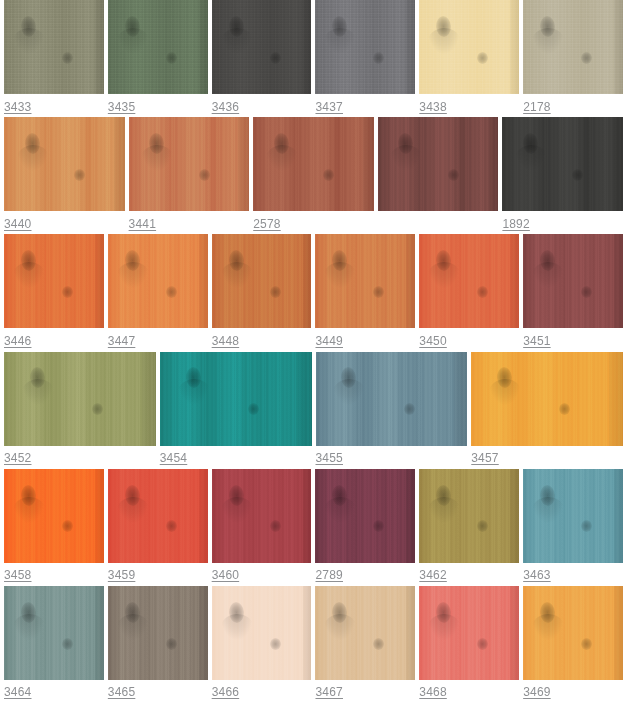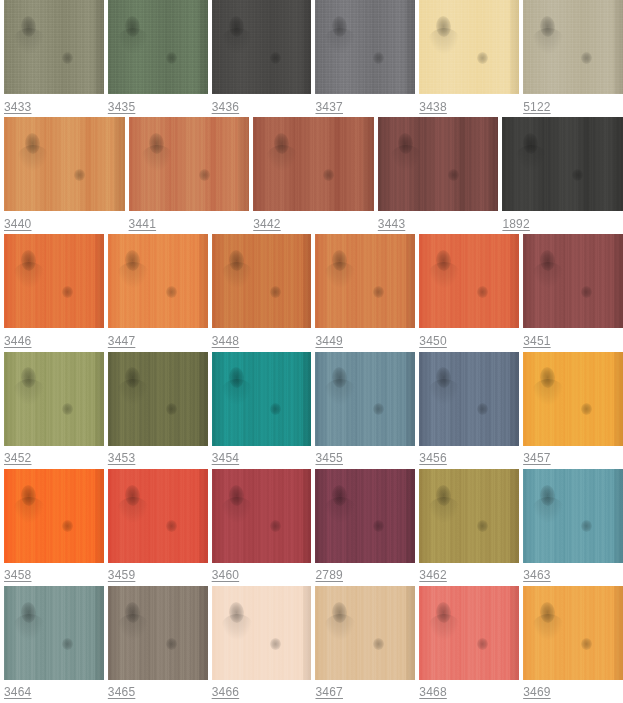--- a/index.html
+++ b/index.html
@@ -173,21 +173,21 @@
         </div>
       </div>
       <div class="cell">
         <div class="swatch" style="background: rgb(187, 180, 156);">
           <div class="grain"></div>
           <div class="knot-a"></div>
           <div class="knot-b"></div>
           <div class="edgeband"></div>
         </div>
         <div class="label-wrap">
-          <a class="swatch-label">5122</a>
+          <a class="swatch-label">2178</a>
         </div>
       </div>
     </div>
     <div class="row">
       <div class="cell">
         <div class="swatch" style="background: rgb(215, 146, 89);">
           <div class="grain"></div>
           <div class="knot-a"></div>
           <div class="knot-b"></div>
           <div class="edgeband"></div>
@@ -208,33 +208,30 @@
         </div>
       </div>
       <div class="cell">
         <div class="swatch" style="background: rgb(168, 96, 75);">
           <div class="grain"></div>
           <div class="knot-a"></div>
           <div class="knot-b"></div>
           <div class="edgeband"></div>
         </div>
         <div class="label-wrap">
-          <a class="swatch-label">3442</a>
+          <a class="swatch-label">2578</a>
         </div>
       </div>
       <div class="cell">
         <div class="swatch" style="background: rgb(123, 74, 70);">
           <div class="grain"></div>
           <div class="knot-a"></div>
           <div class="knot-b"></div>
           <div class="edgeband"></div>
         </div>
-        <div class="label-wrap">
-          <a class="swatch-label">3443</a>
-        </div>
       </div>
       <div class="cell">
         <div class="swatch" style="background: rgb(62, 62, 60);">
           <div class="grain"></div>
           <div class="knot-a"></div>
           <div class="knot-b"></div>
           <div class="edgeband"></div>
         </div>
         <div class="label-wrap">
           <a class="swatch-label">1892</a>
@@ -315,61 +312,39 @@
           <div class="grain"></div>
           <div class="knot-a"></div>
           <div class="knot-b"></div>
           <div class="edgeband"></div>
         </div>
         <div class="label-wrap">
           <a class="swatch-label">3452</a>
         </div>
       </div>
       <div class="cell">
-        <div class="swatch" style="background: rgb(110, 112, 72);">
-          <div class="grain"></div>
-          <div class="knot-a"></div>
-          <div class="knot-b"></div>
-          <div class="edgeband"></div>
-        </div>
-        <div class="label-wrap">
-          <a class="swatch-label">3453</a>
-        </div>
-      </div>
-      <div class="cell">
         <div class="swatch" style="background: rgb(30, 143, 138);">
           <div class="grain"></div>
           <div class="knot-a"></div>
           <div class="knot-b"></div>
           <div class="edgeband"></div>
         </div>
         <div class="label-wrap">
           <a class="swatch-label">3454</a>
         </div>
       </div>
       <div class="cell">
         <div class="swatch" style="background: rgb(110, 142, 155);">
           <div class="grain"></div>
           <div class="knot-a"></div>
           <div class="knot-b"></div>
           <div class="edgeband"></div>
         </div>
         <div class="label-wrap">
           <a class="swatch-label">3455</a>
-        </div>
-      </div>
-      <div class="cell">
-        <div class="swatch" style="background: rgb(103, 118, 138);">
-          <div class="grain"></div>
-          <div class="knot-a"></div>
-          <div class="knot-b"></div>
-          <div class="edgeband"></div>
-        </div>
-        <div class="label-wrap">
-          <a class="swatch-label">3456</a>
         </div>
       </div>
       <div class="cell">
         <div class="swatch" style="background: rgb(240, 169, 63);">
           <div class="grain"></div>
           <div class="knot-a"></div>
           <div class="knot-b"></div>
           <div class="edgeband"></div>
         </div>
         <div class="label-wrap">

